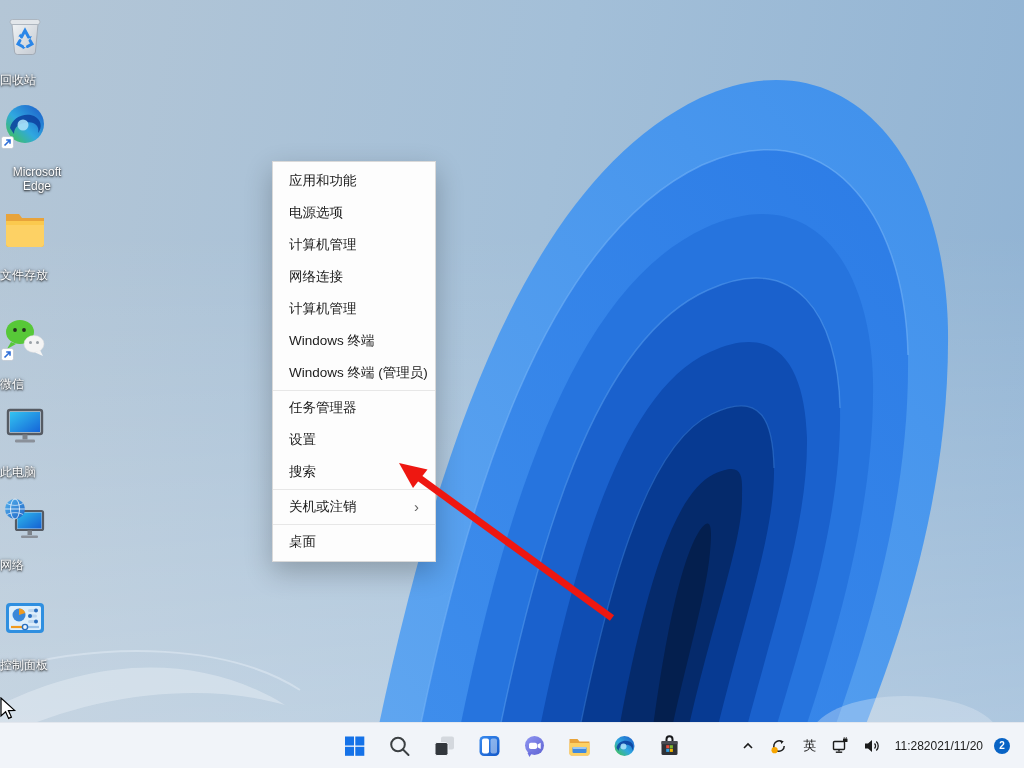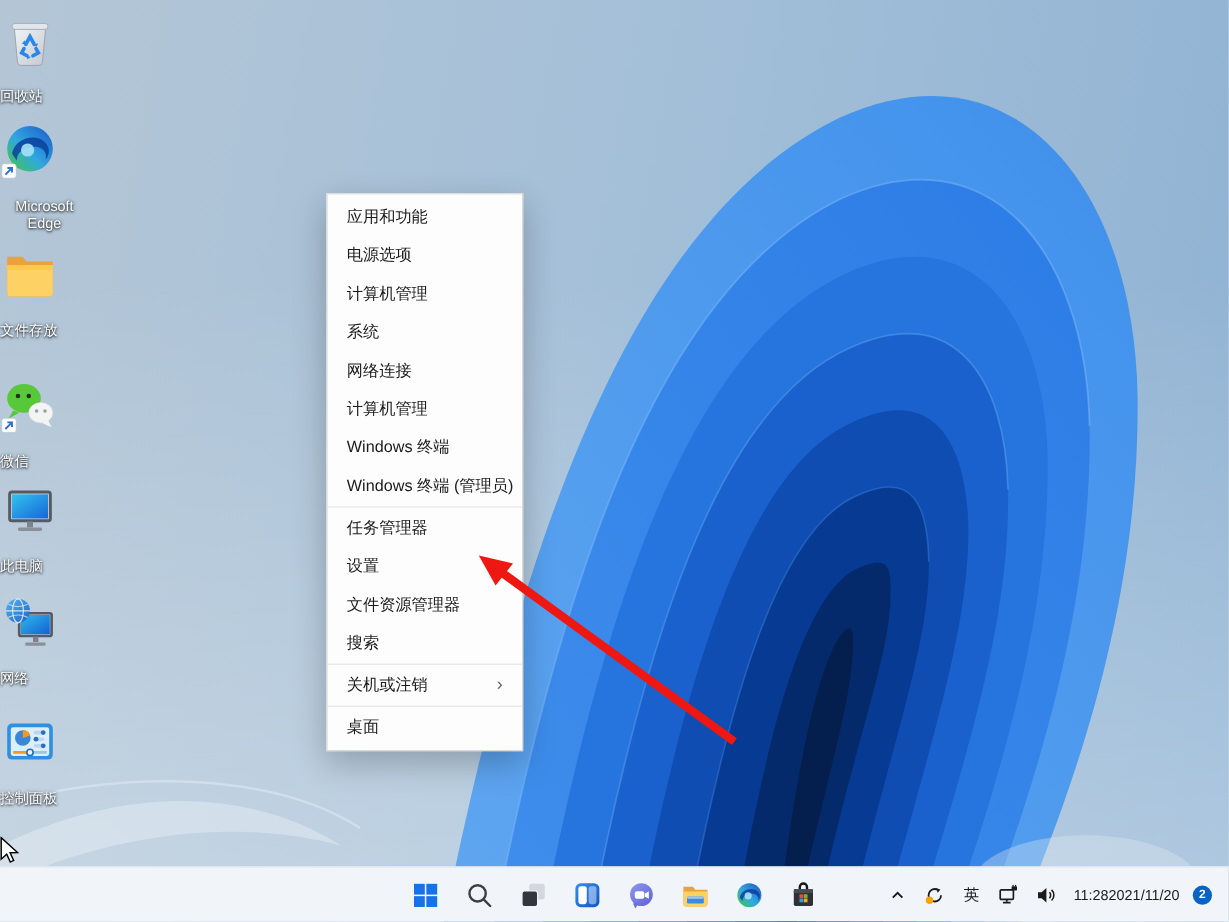--- a/index.html
+++ b/index.html
@@ -246,43 +246,37 @@
   <div class="mi">
       <span>应用和功能</span>
     </div>
   <div class="mi">
       <span>电源选项</span>
     </div>
   <div class="mi">
       <span>计算机管理</span>
     </div>
   <div class="mi">
-      <span>系统</span>
-    </div>
-  <div class="mi">
       <span>网络连接</span>
     </div>
   <div class="mi">
       <span>计算机管理</span>
     </div>
   <div class="mi">
       <span>Windows 终端</span>
     </div>
   <div class="mi">
       <span>Windows 终端 (管理员)</span>
     </div>
   <div class="menu-sep"></div>
   <div class="mi">
       <span>任务管理器</span>
     </div>
   <div class="mi">
       <span>设置</span>
-    </div>
-  <div class="mi">
-      <span>文件资源管理器</span>
     </div>
   <div class="mi">
       <span>搜索</span>
     </div>
   <div class="menu-sep"></div>
   <div class="mi">
     <span>关机或注销</span>
     <span class="sub-chevron">›</span>
   </div>
   <div class="menu-sep"></div>

